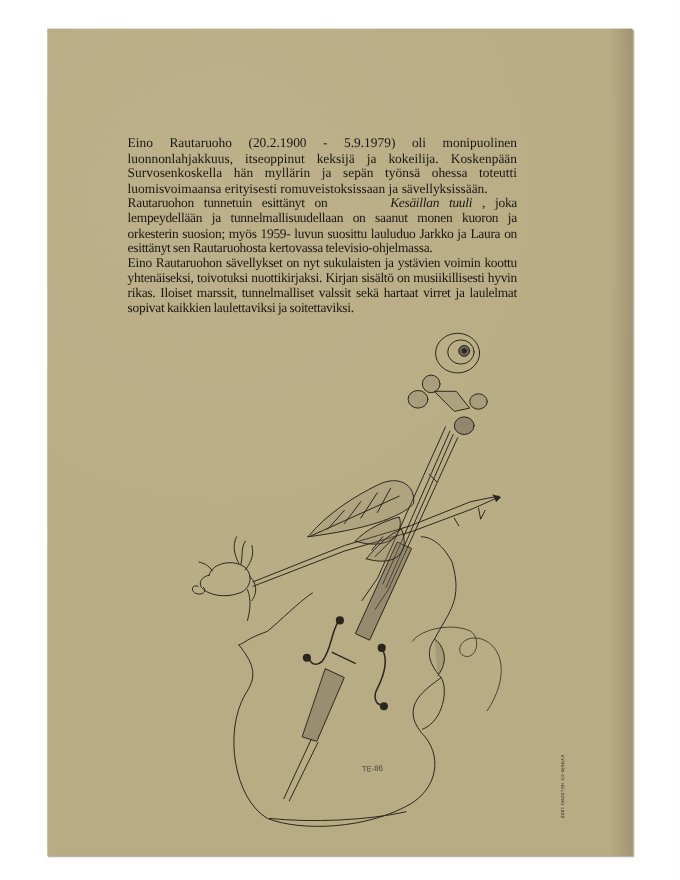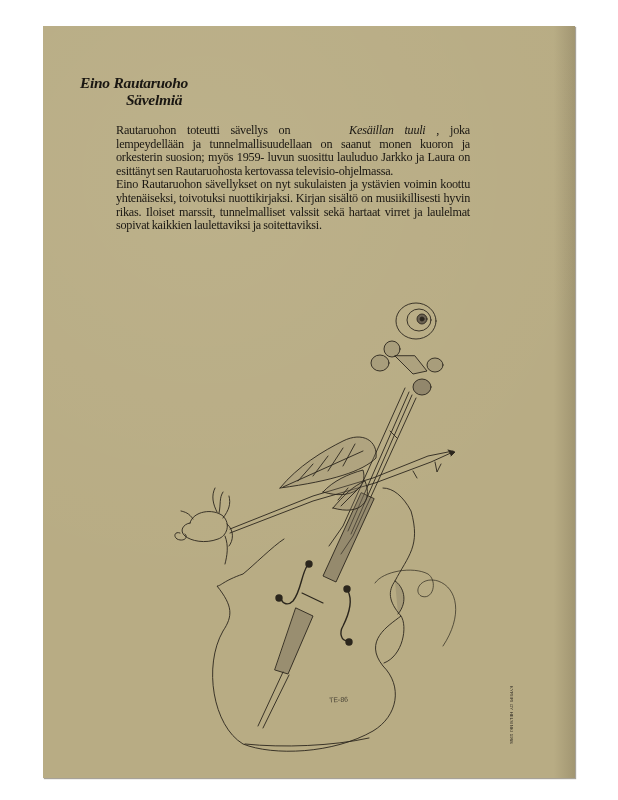--- a/index.html
+++ b/index.html
@@ -80,27 +80,24 @@
       letter-spacing: 0.2px;
       color: #2a2620;
       white-space: nowrap;
     }
   </style>
 </head>
 <body>
 
 <div class="page">
 
-  <div class="title-block">
-    <span class="author">Eino Rautaruoho</span>
-    <span class="work">Sävelmiä</span>
-  </div>
 
   <div class="body-text">
-    <p class="cond"><span>Rautaruohon toteutti sävellys on </span><em>Kesäillan tuuli</em><span> , joka lempeydellään ja tunnelmallisuudellaan on saanut monen kuoron ja orkesterin suosion; myös 1959- luvun suosittu lauluduo Jarkko ja Laura on esittänyt sen Rautaruohosta kertovassa televisio-ohjelmassa.</span></p>
+    <p>Eino Rautaruoho (20.2.1900 - 5.9.1979) oli monipuolinen luonnonlahjakkuus, itseoppinut keksijä ja kokeilija. Koskenpään Survosenkoskella hän myllärin ja sepän työnsä ohessa toteutti luomisvoimaansa erityisesti romuveistoksissaan ja sävellyksissään.</p>
+    <p class="cond"><span>Rautaruohon tunnetuin esittänyt on </span><em>Kesäillan tuuli</em><span> , joka lempeydellään ja tunnelmallisuudellaan on saanut monen kuoron ja orkesterin suosion; myös 1959- luvun suosittu lauluduo Jarkko ja Laura on esittänyt sen Rautaruohosta kertovassa televisio-ohjelmassa.</span></p>
     <p class="cond">Eino Rautaruohon sävellykset on nyt sukulaisten ja ystävien voimin koottu yhtenäiseksi, toivotuksi nuottikirjaksi. Kirjan sisältö on musiikillisesti hyvin rikas. Iloiset marssit, tunnelmalliset valssit sekä hartaat virret ja laulelmat sopivat kaikkien laulettaviksi ja soitettaviksi.</p>
   </div>
 
   <svg class="illustration" viewBox="0 0 532 752" xmlns="http://www.w3.org/2000/svg">
     <g fill="none" stroke="#2b261d" stroke-width="0.9" stroke-linecap="round" stroke-linejoin="round">
 
       <g>
         <ellipse cx="373" cy="295" rx="20" ry="18"></ellipse>
         <ellipse cx="376" cy="294" rx="12" ry="11"></ellipse>
         <circle cx="379" cy="293" r="5" fill="#6b6252"></circle>

